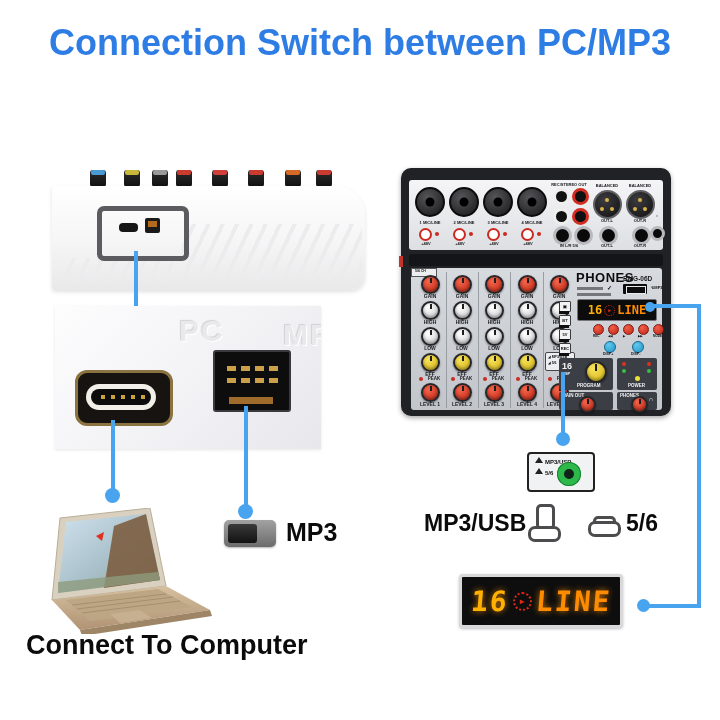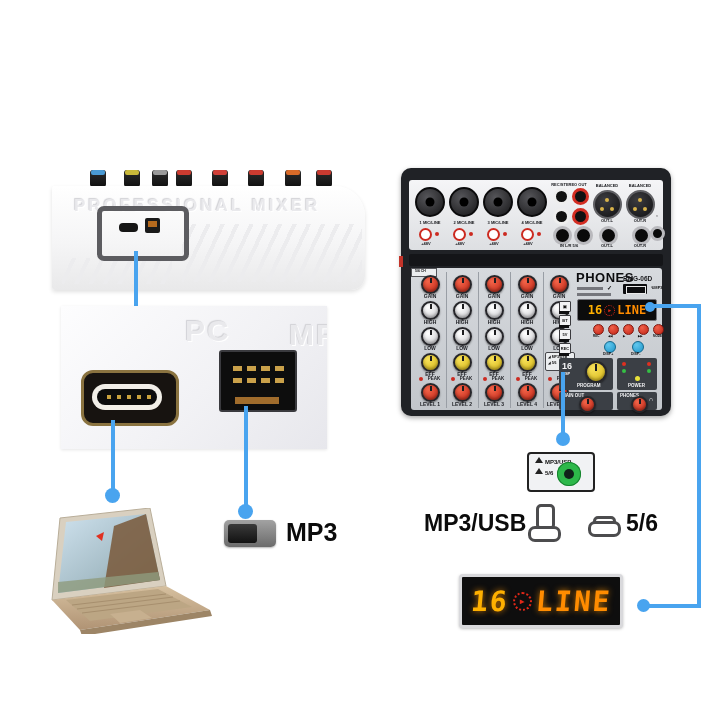--- a/index.html
+++ b/index.html
@@ -20,21 +20,21 @@
   #topmixer-label{left:22px;top:10px;font-size:17px;letter-spacing:3px;}
   .hatch{position:absolute;background:repeating-linear-gradient(115deg,transparent 0 9px,#ececee 9px 13px);}
   .tknob{position:absolute;width:16px;height:17px;background:linear-gradient(180deg,#2c2c2c,#111);
          border-radius:3px;}
   .tknob .cap{position:absolute;left:1px;top:0;width:14px;height:5px;border-radius:2px;}
   #usb-outline{left:97px;top:206px;width:82px;height:45px;border:5px solid #5c5c60;border-radius:7px;background:transparent;}
   #tm-usb{left:119px;top:223px;width:19px;height:9px;background:#161616;border-radius:4px;}
   #tm-sq{left:145px;top:218px;width:15px;height:15px;background:#1a1a1a;border-radius:2px;}
   #tm-sq i{position:absolute;left:3px;top:3px;width:9px;height:6px;background:#b56a1e;display:block;}
   
-  #closeup{left:61px;top:306px;width:266px;height:143px;overflow:hidden;
+  #closeup{left:55px;top:306px;width:266px;height:143px;overflow:hidden;
      background:linear-gradient(135deg,#fdfdfe 0%,#f2f2f5 55%,#e7e7ec 100%);box-shadow:0 1px 3px rgba(0,0,0,.10);text-align:right;}
   #pc-emboss{left:124px;top:8px;font-size:30px;letter-spacing:2px;}
   #mp-emboss{left:228px;top:12px;font-size:30px;letter-spacing:2px;}
   #micro-port{left:20px;top:64px;width:92px;height:50px;background:#171310;border:3px solid #8a7340;border-radius:12px;}
   #micro-slot{position:absolute;left:8px;top:11px;width:70px;height:26px;background:#f2efe8;border-radius:13px;}
   #micro-inner{position:absolute;left:5px;top:5px;width:60px;height:16px;background:#0c0c0c;border-radius:8px;}
   .pin{position:absolute;top:6px;width:4px;height:4px;background:#c9a23e;}
   #usba-port{left:158px;top:44px;width:74px;height:58px;background:#0d0d0d;border:2px solid #3a3a3e;border-radius:3px;}
   .gold{position:absolute;width:9px;height:5px;background:#caa14a;}
   #usba-strip{position:absolute;left:14px;bottom:6px;width:44px;height:7px;background:#a06c2c;}
@@ -110,20 +110,21 @@
      display:flex;align-items:center;justify-content:center;gap:4px;font-family:"DejaVu Sans Mono",monospace;
      font-weight:bold;box-shadow:0 1px 3px rgba(0,0,0,.25);}
   #bigdisp .seg{font-size:28px;transform:skewX(-5deg);text-shadow:0 0 6px rgba(255,150,0,.75);letter-spacing:2px;}
   #screen-caption{left:408px;top:630px;font-size:25px;font-weight:bold;color:#0b0b0b;}
 </style>
 </head>
 <body>
 
 <div id="scene">
 
+  <div id="title" class="abs">Connection Switch between PC/MP3</div>
 
   <div>
 
     <div id="tknobs">
         <div class="tknob abs" style="left:90px;top:170px;">
           <div class="cap" style="background: rgb(74, 154, 212);"></div>
         </div>
         <div class="tknob abs" style="left:124px;top:170px;">
           <div class="cap" style="background: rgb(201, 185, 58);"></div>
         </div>
@@ -140,21 +141,20 @@
           <div class="cap" style="background: rgb(204, 59, 48);"></div>
         </div>
         <div class="tknob abs" style="left:285px;top:170px;">
           <div class="cap" style="background: rgb(216, 106, 40);"></div>
         </div>
         <div class="tknob abs" style="left:316px;top:170px;">
           <div class="cap" style="background: rgb(201, 58, 48);"></div>
         </div>
       </div>
     <div id="topmixer-body" class="abs">
-      <div id="topmixer-label" class="abs emboss">PROFESSIONAL MIXER</div>
       <div class="hatch" style="left:130px;top:38px;width:180px;height:58px;"></div>
       <div class="hatch" style="left:10px;top:72px;width:110px;height:26px;"></div>
     </div>
     <div id="usb-outline" class="abs"></div>
     <div id="tm-usb" class="abs"></div>
     <div id="tm-sq" class="abs">
         <i></i>
       </div>
   </div>
 
@@ -212,20 +212,21 @@
     <polygon points="12,74 112,64 114,72 12,85" fill="#8f9b7d" opacity="0.8"></polygon>
     <polygon points="50,28 58,24 56,33" fill="#e03020"></polygon>
     <polygon points="6,92 120,78 164,102 34,122" fill="url(#bse)"></polygon>
     <polygon points="20,92 112,81 146,99 44,113" fill="#bca684"></polygon>
     <line x1="26" y1="97" x2="120" y2="86" stroke="#a78f6e" stroke-width="1"></line>
     <line x1="31" y1="101" x2="127" y2="89" stroke="#a78f6e" stroke-width="1"></line>
     <line x1="36" y1="105" x2="134" y2="93" stroke="#a78f6e" stroke-width="1"></line>
     <polygon points="64,106 94,102 106,110 74,115" fill="#c7b08f"></polygon>
     <polygon points="34,122 164,102 166,108 36,128" fill="#9d8566"></polygon>
   </svg>
+  <div id="connect-caption" class="abs">Connect To Computer</div>
 
   <div id="mp3plug" class="abs">
       <i></i>
     </div>
   <div id="mp3-label" class="abs">MP3</div>
 
   <div id="mixer" class="abs">
     <div id="mx-top">
         <div class="xlr" style="left:6px;top:7px;width:26px;height:26px;">
           <i></i>

